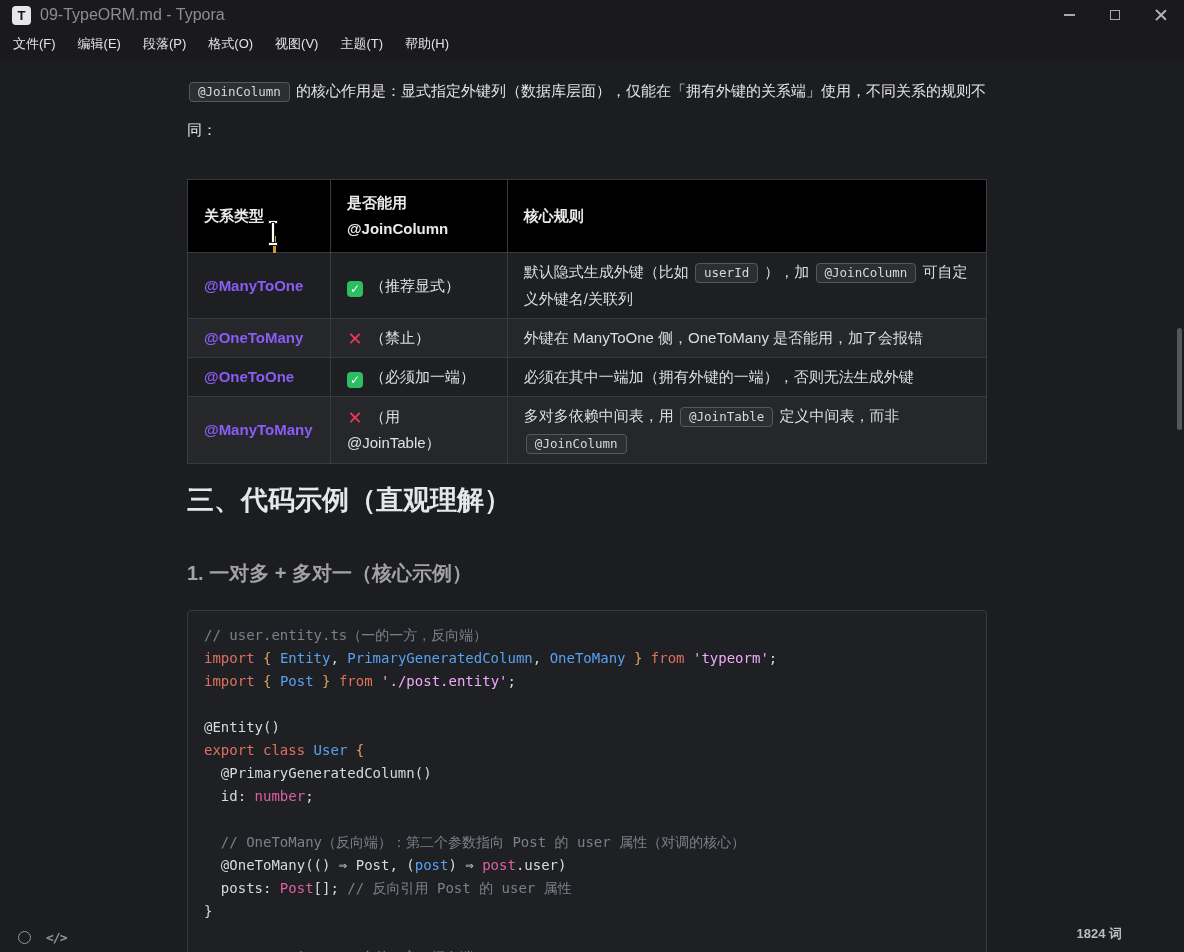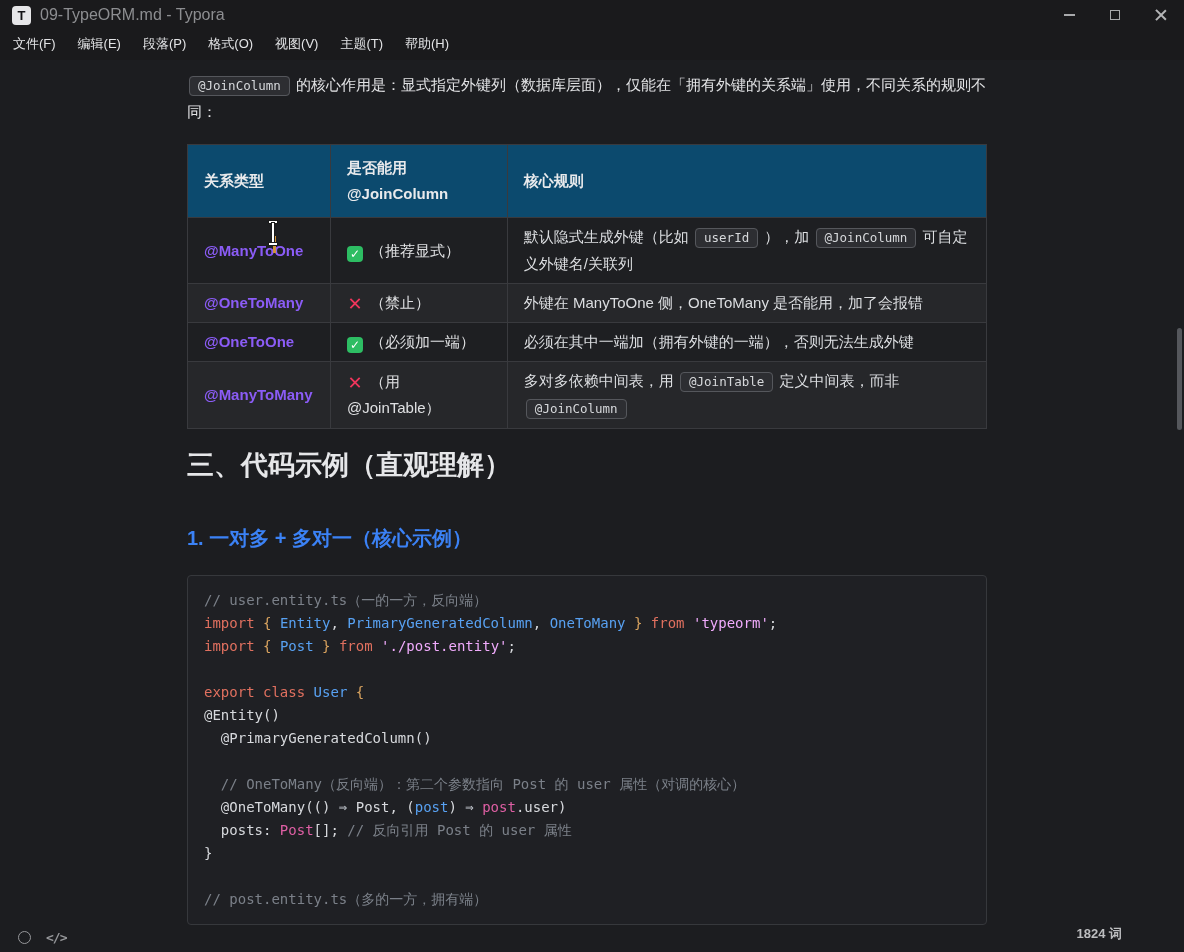--- a/index.html
+++ b/index.html
@@ -29,44 +29,44 @@
   .ic-close::before,.ic-close::after{
     content:""; position:absolute; left:5px; top:-1px; width:1.5px; height:14px; background:#b4b5b7;
   }
   .ic-close::before{ transform:rotate(45deg);} .ic-close::after{ transform:rotate(-45deg);}
   
   .menubar { height:30px; background:#1a1a1c; display:flex; padding-left:2px; }
   .menu-item { font-size:13px; color:#e3e4e6; padding:5px 11px; border-radius:3px; }
   
   .editor { position:absolute; left:0; top:60px; width:1184px; height:892px; background:#1c1d20; }
   .doc { width:800px; margin-left:187px; padding-top:12px; }
-  .para { font-size:15px; line-height:26px; color:#e2e3e5; margin-bottom:19px; }
+  .para { font-size:15px; line-height:38px; color:#e2e3e5; margin-bottom:30px; }
   .chip {
     font-family:"DejaVu Sans Mono",monospace; font-size:12.5px; color:#d6d8db;
     background:#2d2e32; border:1px solid #55575c; border-radius:4px;
     padding:1px 8px 2px; margin:0 2px; white-space:nowrap;
   }
   
   table { border-collapse:collapse; width:800px; margin-top:10px; font-size:15px; }
   th,td { border:1px solid #393a3e; padding:6px 16px; text-align:left; vertical-align:middle; line-height:26px; font-weight:normal; }
-  thead tr { background:#0c4a6e;margin-top:17px; }
+  thead tr { background:#000000;margin-top:17px; }
   thead th { color:#e9eaec; font-weight:bold; padding-top:10px; padding-bottom:10px; }
   tbody tr:nth-child(odd)  { background:#1e1f22; }
   tbody tr:nth-child(even) { background:#26272a; }
   td.rel { font-weight:bold; color:#8b5cf6; width:143px; }
   td.flagcell { width:177px; }
   td.rule { width:480px; color:#dcdee1; }
   .flag { display:inline-flex; width:16px; height:16px; vertical-align:-2px; margin-right:7px;
           align-items:center; justify-content:center; border-radius:4px; }
   .flag[data-flag="check"] { background:#2dbd63; }
   .flag[data-flag="check"]::before { content:"✓"; color:#fff; font-size:12px; font-weight:bold; }
   .flag[data-flag="cross"]::before { content:"✕"; color:#f0365c; font-size:18px; font-weight:bold; }
   
   h2 { font-size:27px; color:#e6e7e9; margin-top:18px; font-weight:bold; }
-  h3 { font-size:20px; color:#3b82f6; margin-top:42px; font-weight:bold; }
+  h3 { font-size:20px; color:#a3a3a3; margin-top:42px; font-weight:bold; }
   
   .codeblock {
     margin-top:23px; background:#1f2024; border:1px solid #36383c; border-radius:4px;
     padding:13px 16px; font-family:"DejaVu Sans Mono",monospace; font-size:14px;
   }
   .cl { line-height:23px; white-space:pre; }
   .t-d  { color:#d7d9dd; }
   .t-k  { color:#e0705f; }
   .t-id { color:#58a1f2; }
   .t-s  { color:#f0abfc; }
@@ -160,23 +160,24 @@
       </table>
 
       <h2>三、代码示例（直观理解）</h2>
       <h3>1. 一对多 + 多对一（核心示例）</h3>
 
       <div class="codeblock">
           <div class="cl"><span class="t-c">// user.entity.ts（一的一方，反向端）</span></div>
           <div class="cl"><span class="t-k">import</span><span class="t-d"> </span><span class="t-b">{</span><span class="t-d"> </span><span class="t-id">Entity</span><span class="t-d">, </span><span class="t-id">PrimaryGeneratedColumn</span><span class="t-d">, </span><span class="t-id">OneToMany</span><span class="t-d"> </span><span class="t-b">}</span><span class="t-d"> </span><span class="t-k">from</span><span class="t-d"> </span><span class="t-s">'typeorm'</span><span class="t-d">;</span></div>
           <div class="cl"><span class="t-k">import</span><span class="t-d"> </span><span class="t-b">{</span><span class="t-d"> </span><span class="t-id">Post</span><span class="t-d"> </span><span class="t-b">}</span><span class="t-d"> </span><span class="t-k">from</span><span class="t-d"> </span><span class="t-s">'./post.entity'</span><span class="t-d">;</span></div>
           <div class="cl">&nbsp;</div>
+          <div class="cl"><span class="t-d">@Entity()</span></div>
           <div class="cl"><span class="t-k">export</span><span class="t-d"> </span><span class="t-k">class</span><span class="t-d"> </span><span class="t-id">User</span><span class="t-d"> </span><span class="t-b">{</span></div>
-          <div class="cl"><span class="t-d">@Entity()</span></div>
           <div class="cl"><span class="t-d">  @PrimaryGeneratedColumn()</span></div>
+          <div class="cl"><span class="t-d">  id: </span><span class="t-ty">number</span><span class="t-d">;</span></div>
           <div class="cl">&nbsp;</div>
           <div class="cl"><span class="t-c">  // OneToMany（反向端）：第二个参数指向 Post 的 user 属性（对调的核心）</span></div>
           <div class="cl"><span class="t-d">  @OneToMany(() </span><span class="t-ar">⇒</span><span class="t-d"> Post, (</span><span class="t-id">post</span><span class="t-d">) </span><span class="t-ar">⇒</span><span class="t-d"> </span><span class="t-ty">post</span><span class="t-d">.user)</span></div>
           <div class="cl"><span class="t-d">  posts: </span><span class="t-ty">Post</span><span class="t-d">[]; </span><span class="t-c">// 反向引用 Post 的 user 属性</span></div>
           <div class="cl"><span class="t-d">}</span></div>
           <div class="cl">&nbsp;</div>
           <div class="cl"><span class="t-c">// post.entity.ts（多的一方，拥有端）</span></div>
           <div class="cl"></div>
         </div>
 

